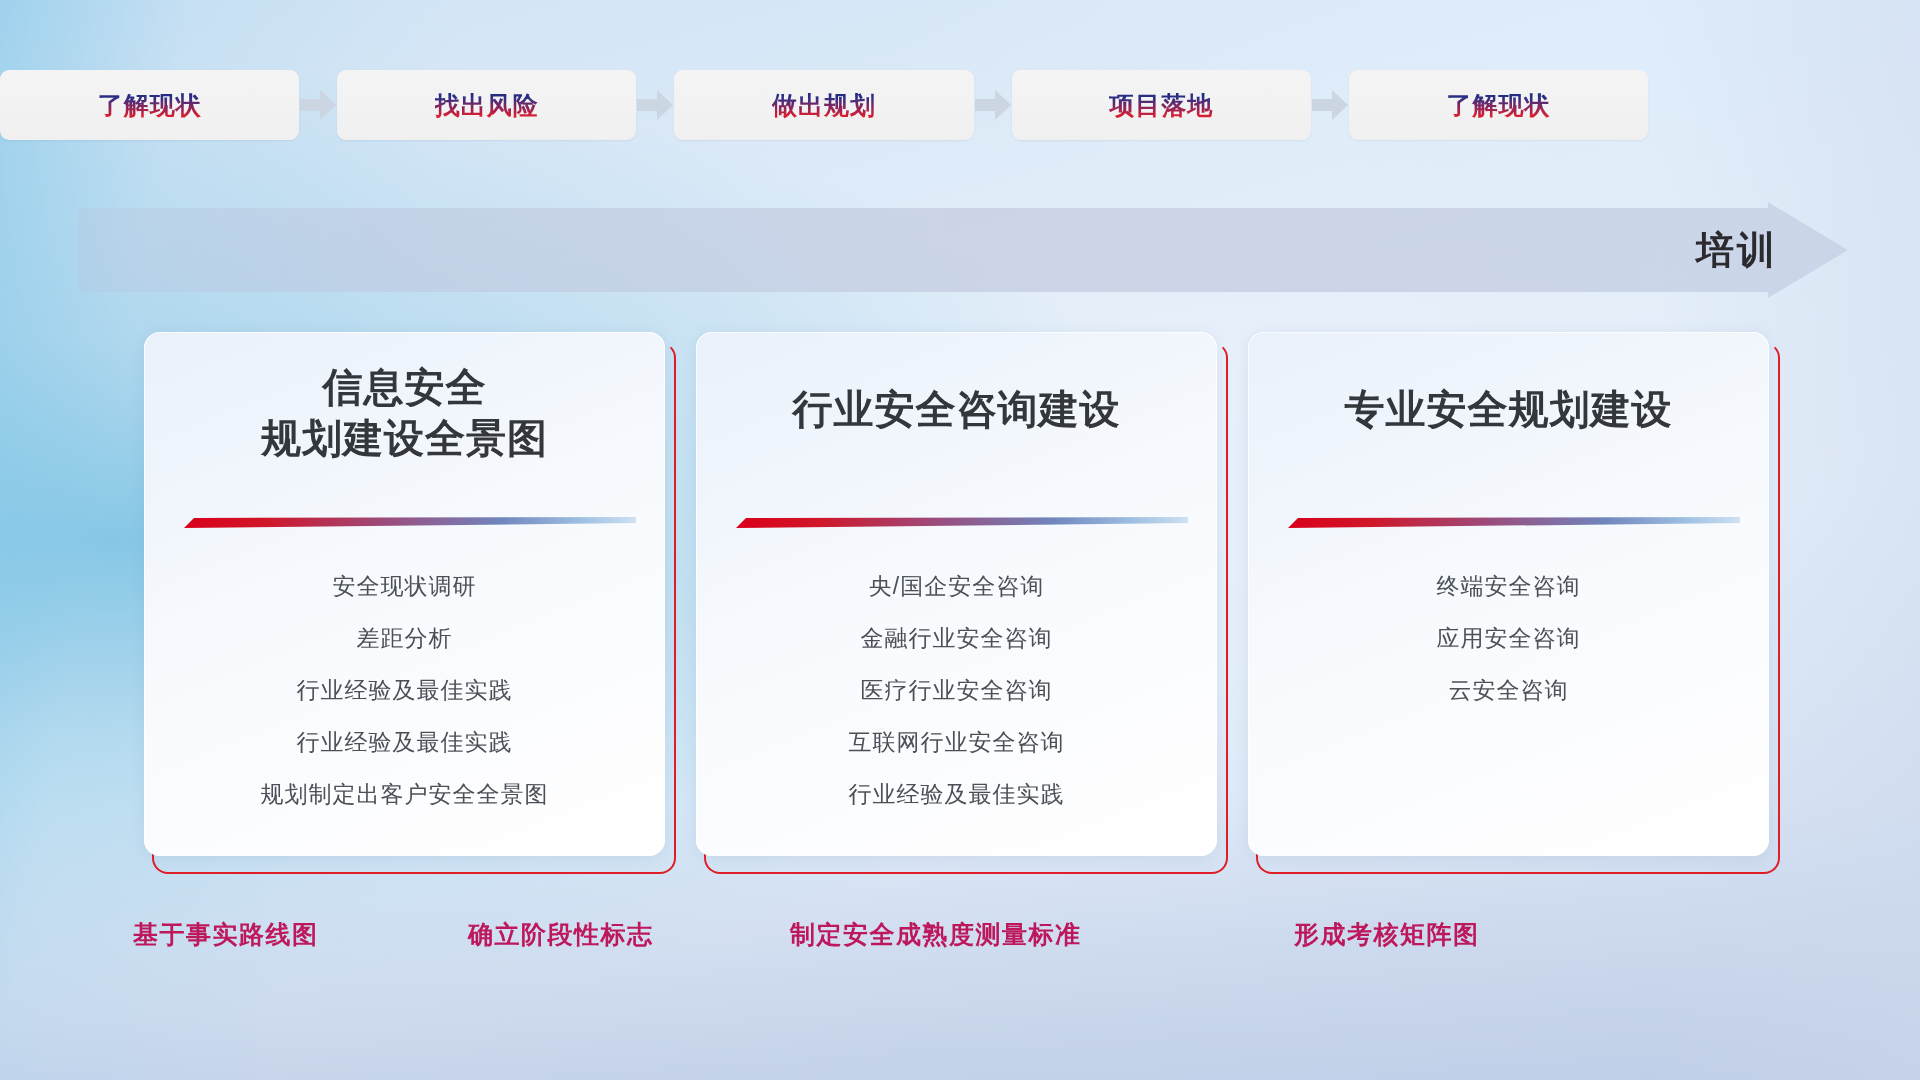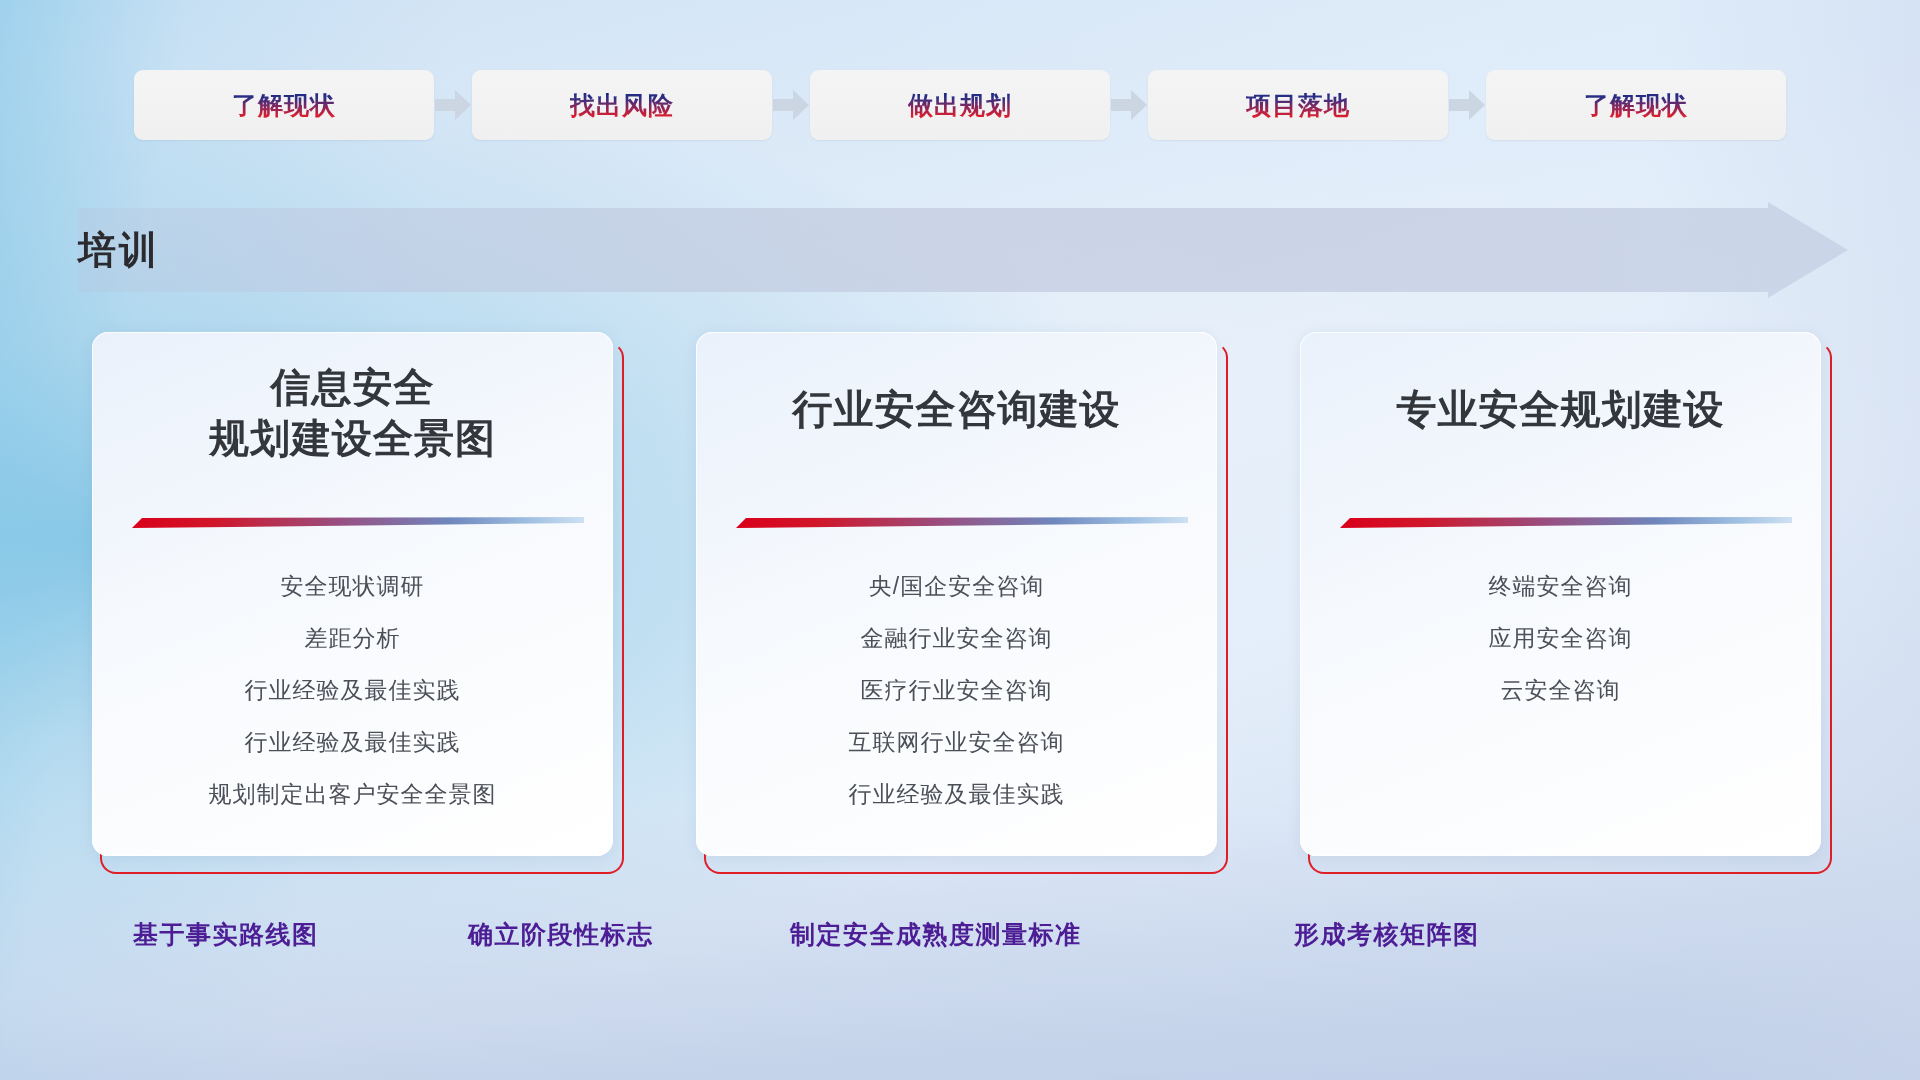--- a/index.html
+++ b/index.html
@@ -19,66 +19,66 @@
   }
   #bg2{position:absolute;inset:0;
      background:
        linear-gradient(100deg, rgba(120,195,230,.55) 0%, rgba(150,205,232,.18) 9%, rgba(255,255,255,0) 22%),
        linear-gradient(0deg, rgba(181,197,226,.55) 0%, rgba(181,197,226,0) 26%);
   }
   #vig{position:absolute;inset:0;
      background:linear-gradient(270deg, rgba(205,216,236,.45) 0%, rgba(205,216,236,0) 14%);}
 
   
-  #process{position:absolute;left:0;top:60px;width:1920px;height:90px;
+  #process{position:absolute;left:0;top:60px;width:1648px;height:90px;
      display:flex;align-items:center;justify-content:center;gap:0;}
   .pstep{position:relative;width:300px;height:70px;border-radius:9px;
      background:linear-gradient(180deg,#f4f4f4 0%,#f2f2f2 55%,#f0f0f0 100%);
      display:flex;align-items:center;justify-content:center;
      box-shadow:0 1px 2px rgba(80,100,140,.10);}
   .pstep::before{content:"";position:absolute;inset:-1.6px;border-radius:10.5px;
      background:linear-gradient(180deg,#1c2d7a 0%,#3a3f8e 22%,#8d3270 55%,#d11b2a 80%,#e01e27 100%);
      z-index:-1;}
   .pstep span{
      font-size:25px;font-weight:700;letter-spacing:1px;
      background:linear-gradient(180deg,#14207a 0%,#2c2f86 26%,#a02352 62%,#e21e2a 86%,#ef2b31 100%);
      -webkit-background-clip:text;background-clip:text;color:transparent;
      -webkit-text-fill-color:transparent;}
   .parrow{width:38px;height:70px;display:flex;align-items:center;justify-content:center;}
   .parrow svg{display:block;}
 
   
   #banner{position:absolute;left:78px;top:202px;width:1770px;height:96px;}
   #banner .bshape{position:absolute;inset:0;}
   #banner .btext{position:absolute;left:0;top:0;width:1700px;height:96px;
-     display:flex;align-items:center;justify-content:flex-start;
+     display:flex;align-items:center;justify-content:flex-end;
      font-size:38px;font-weight:700;color:#2b2b2f;letter-spacing:3px;}
 
   
   #cards{position:absolute;left:0;top:332px;width:1920px;height:540px;
-     display:flex;justify-content:center;gap:76px;border-radius:24px;}
+     display:flex;justify-content:center;gap:24px;border-radius:24px;}
   .card{position:relative;width:528px;height:538px;}
   .card .redframe{position:absolute;left:8px;top:10px;width:520px;height:528px;
      border-radius:16px;
      border-left:2.2px solid #e01e27;border-right:2.2px solid #e01e27;border-bottom:2.2px solid #e01e27;
      border-top:2.2px solid rgba(224,30,39,0);}
   .card .body{position:absolute;left:0;top:0;width:521px;height:524px;border-radius:16px;
      background:linear-gradient(158deg,#e9f1fb 0%,#eef4fc 16%,#f6f9fd 42%,#fbfcfe 68%,#ffffff 100%);
      box-shadow:0 2px 14px rgba(90,120,170,.13), inset 0 0 0 1px rgba(255,255,255,.85);
      overflow:hidden;}
   .card .ttl{position:absolute;left:0;top:52px;width:521px;text-align:center;
      font-size:40px;font-weight:700;color:#33363b;line-height:1.28;letter-spacing:1px;}
   .card .ttl.two{top:30px;}
   .card .divider{position:absolute;left:32px;top:182px;width:460px;height:16px;}
   .card .list{position:absolute;left:0;top:228px;width:521px;text-align:center;}
   .card .list div{font-size:23px;color:#4b4f57;line-height:52px;letter-spacing:1px;}
 
   
   #blabels{position:absolute;left:0;top:918px;width:1920px;height:50px;}
-  .blab{position:absolute;top:0;font-size:25px;font-weight:700;color:#4c1d95;letter-spacing:1.5px;white-space:nowrap;}
+  .blab{position:absolute;top:0;font-size:25px;font-weight:700;color:#be185d;letter-spacing:1.5px;white-space:nowrap;}
 </style>
 </head>
 <body>
 
 <div id="bg"></div>
 <div id="bg2"></div>
 <div id="vig"></div>
 
 <div id="process">
 

